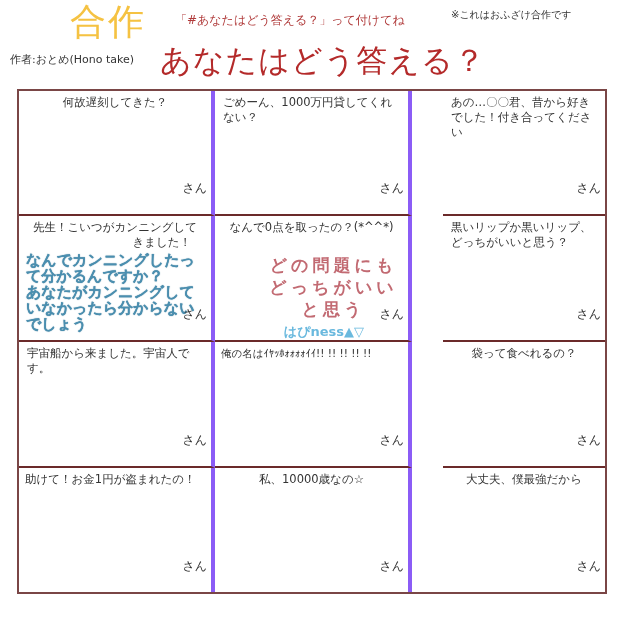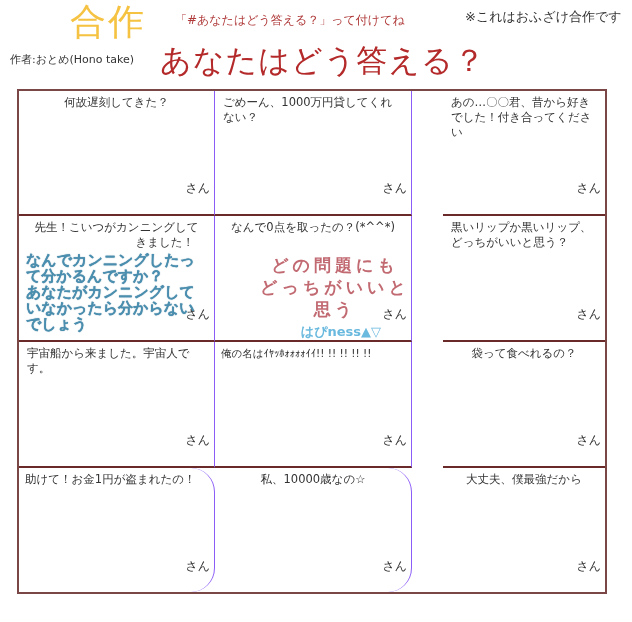--- a/index.html
+++ b/index.html
@@ -1,39 +1,39 @@
 <!DOCTYPE html>
 <html><head>
 <meta charset="utf-8">
 <style>
   html, body { margin:0; padding:0; background:#ffffff; }
   body { width:632px; height:622px; position:relative; overflow:hidden;
          font-family:"DejaVu Sans", sans-serif; color:#333333; }
   .gassaku { position:absolute; left:34px; top:0px; font-size:36px; color:#f5c242;
              letter-spacing:2px; line-height:44px;margin-left:36px; }
   .hint { position:absolute; left:175px; top:12px; font-size:12px; color:#b03a3a; white-space:nowrap; }
-  .note { position:absolute; left:465px; top:8px; font-size:13px; color:#333; white-space:nowrap; }
+  .note { position:absolute; left:451px; top:8px; font-size:10px; color:#333; white-space:nowrap; }
   .author { position:absolute; left:10px; top:52px; font-size:11px; color:#333; white-space:nowrap; }
   .title { position:absolute; left:160px; top:40px; font-size:31px; color:#b42a2a; white-space:nowrap;
            letter-spacing:1px; line-height:40px; }
   .grid { position:absolute; left:17px; top:89px; width:590px; height:505px;
           border:2px solid #7a4646; box-sizing:border-box;
           display:grid; grid-template-columns:196px 197px 1fr; grid-template-rows:125px 126px 126px 1fr; }
-  .cell { position:relative; border-right:1px solid #8b5cf6; border-bottom:2px solid #6b2a2a; box-sizing:border-box;
+  .cell { position:relative; border-right:4px solid #8b5cf6; border-bottom:2px solid #6b2a2a; box-sizing:border-box;
           font-size:11.5px; line-height:15px; color:#333; }
   .cell.c3 { border-right:none;margin-left:31px; }
-  .cell.r4 { border-bottom:none;border-radius:24px; }
+  .cell.r4 { border-bottom:none; }
   .q { position:absolute; left:8px; right:8px; top:4px; }
   .q.center { text-align:center; }
   .san { position:absolute; right:4px; bottom:18px; font-size:12px; color:#333; }
   .answer-blue { position:absolute; left:7px; top:36px; font-size:15px; line-height:16px; font-weight:bold;
                  color:#4a8fb0; text-shadow:0 0 1px #2f6f8f; }
   .answer-pink { position:absolute; left:0; right:0; top:38px; text-align:center; font-size:17px; line-height:22px;
                  color:#c26a72; letter-spacing:4px; font-weight:bold;padding-left:44px; }
-  .sig { position:absolute; right:30px; bottom:1px; font-size:13px; color:#6ab9de; font-weight:bold; }
+  .sig { position:absolute; right:44px; bottom:1px; font-size:13px; color:#6ab9de; font-weight:bold; }
   .q2r { text-align:right; display:block; }
 </style>
 </head>
 <body>
 
 <div class="gassaku">合作</div>
 <div class="hint">「#あなたはどう答える？」って付けてね</div>
 <div class="note">※これはおふざけ合作です</div>
 <div class="author">作者:おとめ(Hono take)</div>
 <div class="title">あなたはどう答える？</div>

